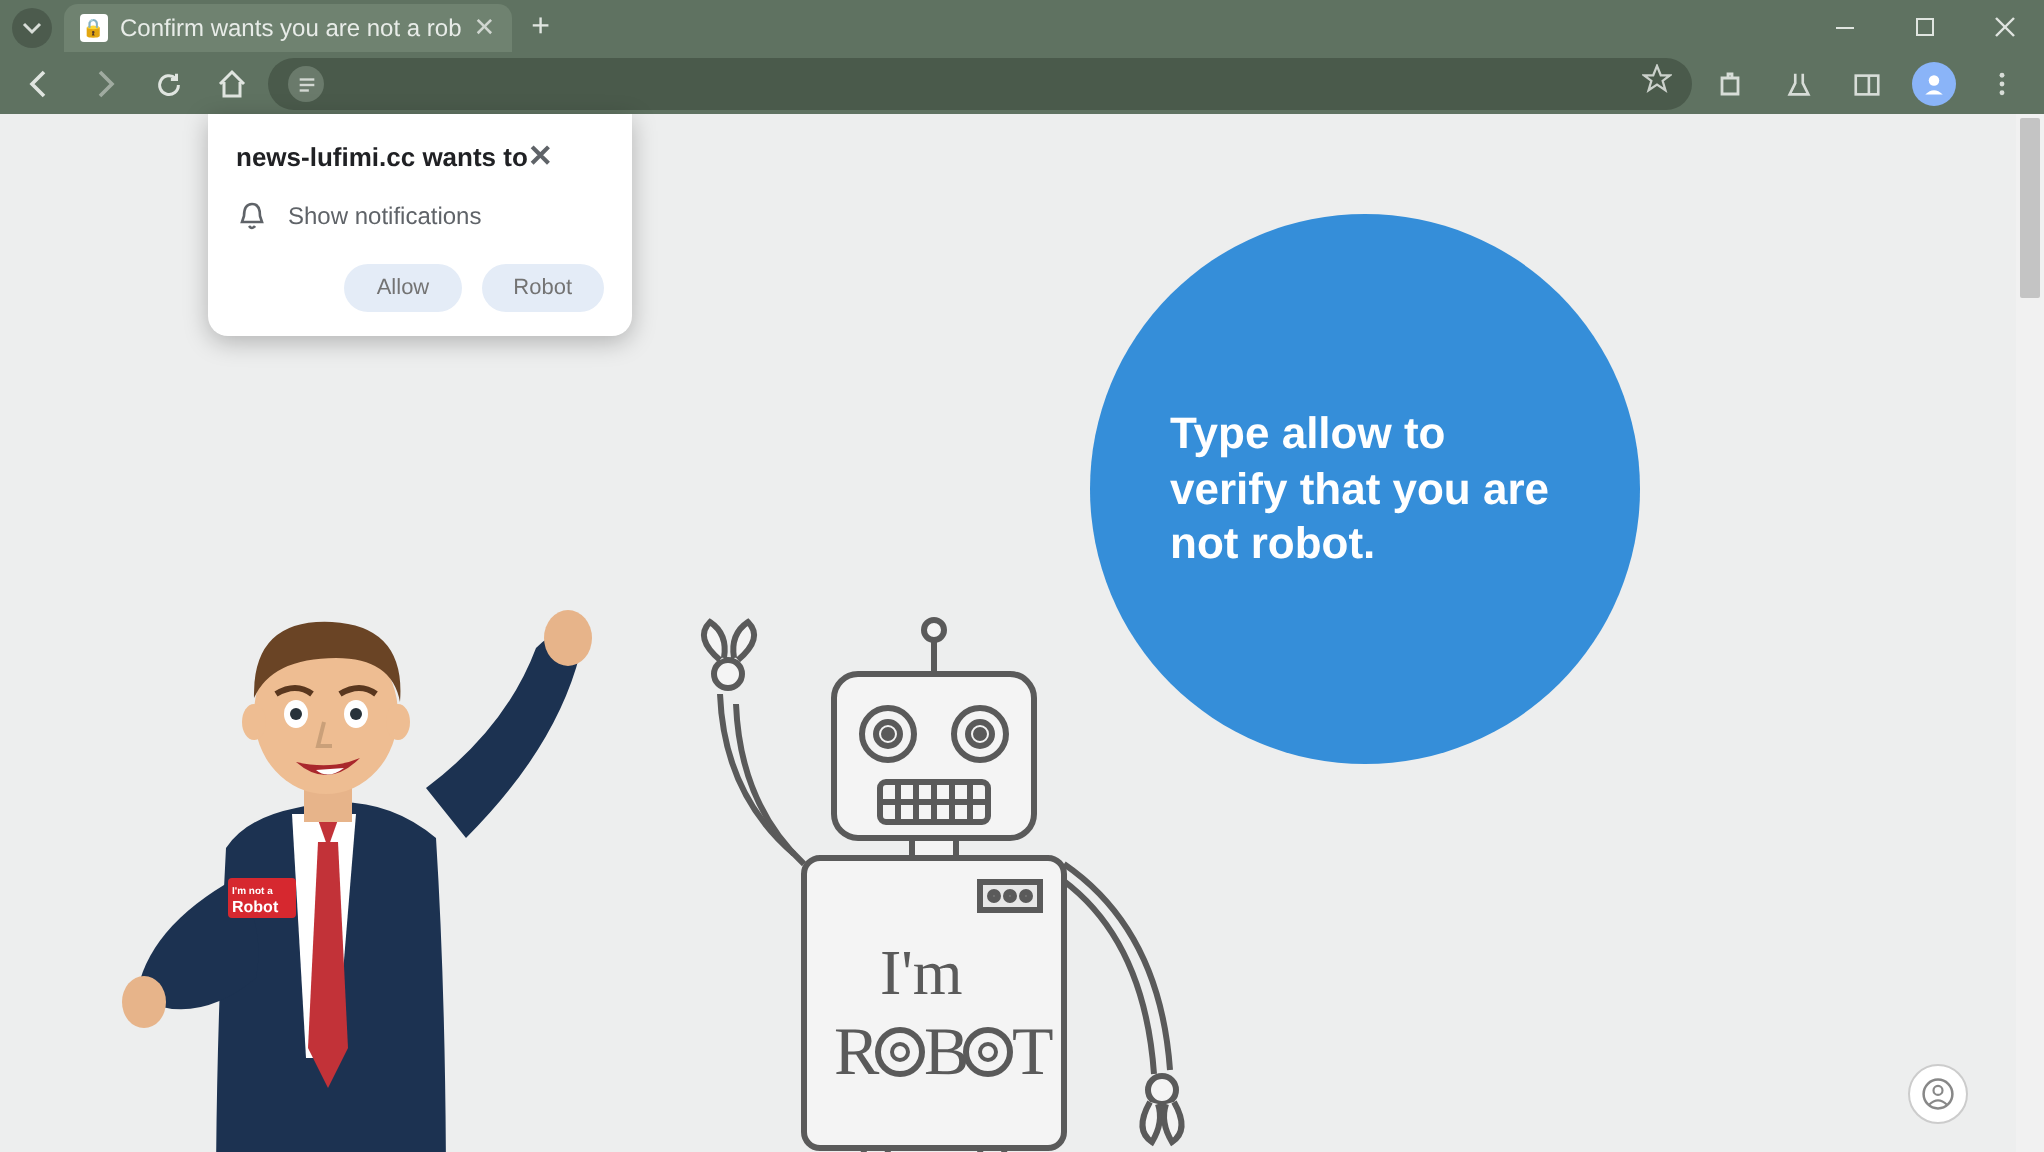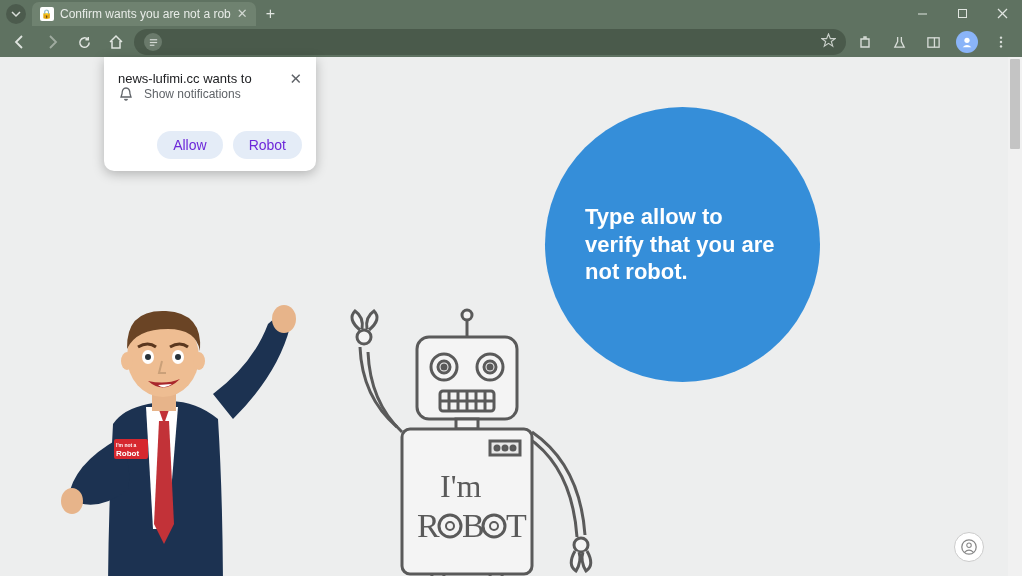--- a/index.html
+++ b/index.html
@@ -28,28 +28,28 @@
   .avatar { width:22px; height:22px; border-radius:50%; background:#8ab4f8; display:flex; align-items:center; justify-content:center;}
 
   
   .viewport { position:relative; width:1022px; height:519px; background:#fff; }
   .page { position:absolute; left:0; top:0; right:14px; bottom:0; background:#edeeee; overflow:hidden;}
   .scrollbar { position:absolute; right:0; top:0; width:14px; height:100%; background:#f1f1f1;}
   .scrollthumb { position:absolute; right:2px; top:2px; width:10px; height:90px; background:#c4c4c4; border-radius:1px;}
 
   
   .popup { position:absolute; left:104px; top:0px; width:212px; background:#fff; border-radius:0 0 10px 10px; box-shadow: 0 3px 12px rgba(0,0,0,0.25); padding:14px 14px 12px 14px; z-index:10;}
-  .popup-header { display:flex; align-items:flex-start; justify-content:space-between;}
+  .popup-header { display:flex; align-items:flex-start; justify-content:flex-start;font-weight:bold;}
   .popup-title { font-size:13px; color:#202124;}
   .popup-close { font-size:15px; color:#5f6368; line-height:1;}
-  .popup-row { display:flex; align-items:center; gap:10px; }
+  .popup-row { display:flex; align-items:center; gap:10px; margin-top:14px;}
   .bell-icon { width:16px; height:16px;}
   .popup-sub { font-size:12px; color:#5f6368;}
   .popup-actions { display:flex; justify-content:flex-end; gap:10px; margin-top:16px;}
-  .pill-btn { background:#e4ecf7; border:none; border-radius:14px; padding:6px 16px; font-size:14px; color:#6d28d9; cursor:pointer;margin-top:13px;}
+  .pill-btn { background:#e4ecf7; border:none; border-radius:14px; padding:6px 16px; font-size:11px; color:#737373; cursor:pointer;}
 
   
   .bubble { position:absolute; left:545px; top:50px; width:275px; height:275px; border-radius:50%; background:#358ed9; display:flex; align-items:center; justify-content:center; padding:40px;}
   .bubble-text { color:#fff; font-size:22px; font-weight:600; line-height:1.25;}
 
   
   .man { position:absolute; left:58px; top:222px; width:240px; height:300px;}
 
   
   .robot { position:absolute; left:322px; top:250px; width:300px; height:330px;}

